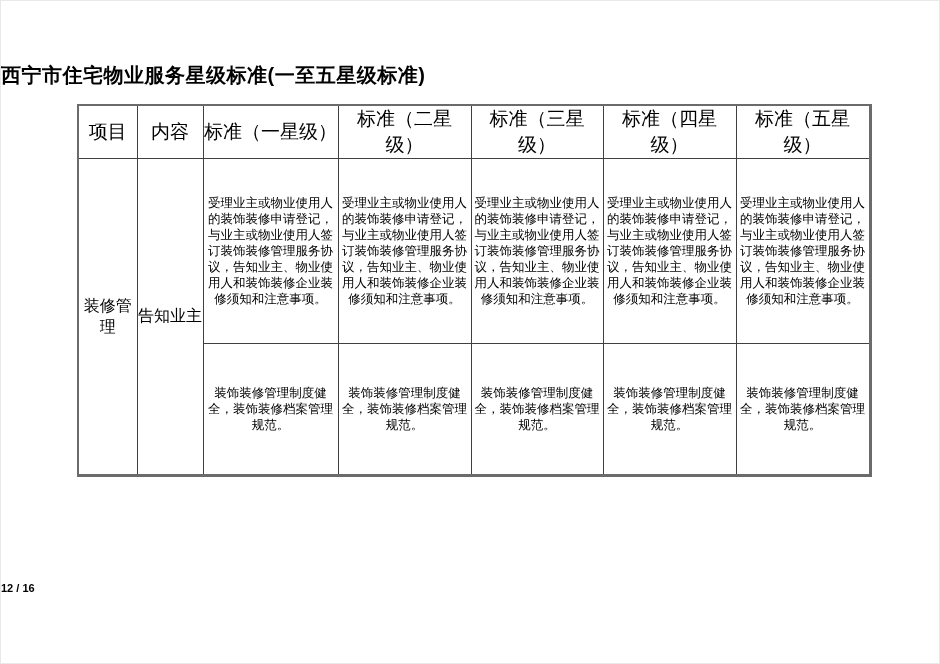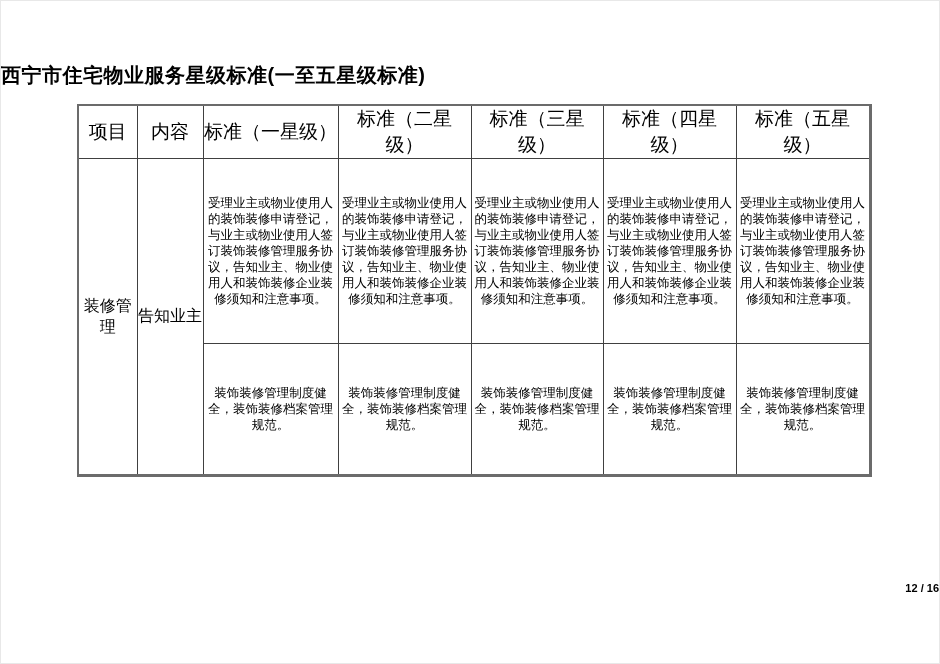--- a/index.html
+++ b/index.html
@@ -61,21 +61,21 @@
     font-size: 12.5px;
     line-height: 16px;
     white-space: pre-line;
     padding: 2px 3px;
   }
   .page-num {
     position: absolute;
     top: 581px;
     left: 0;
     width: 100%;
-    text-align: right;
+    text-align: left;
     font-size: 11px;
     font-weight: bold;
     font-family: "Liberation Sans", "DejaVu Sans", sans-serif;
   }
 </style>
 </head>
 <body>
 
 <div class="page">
 

